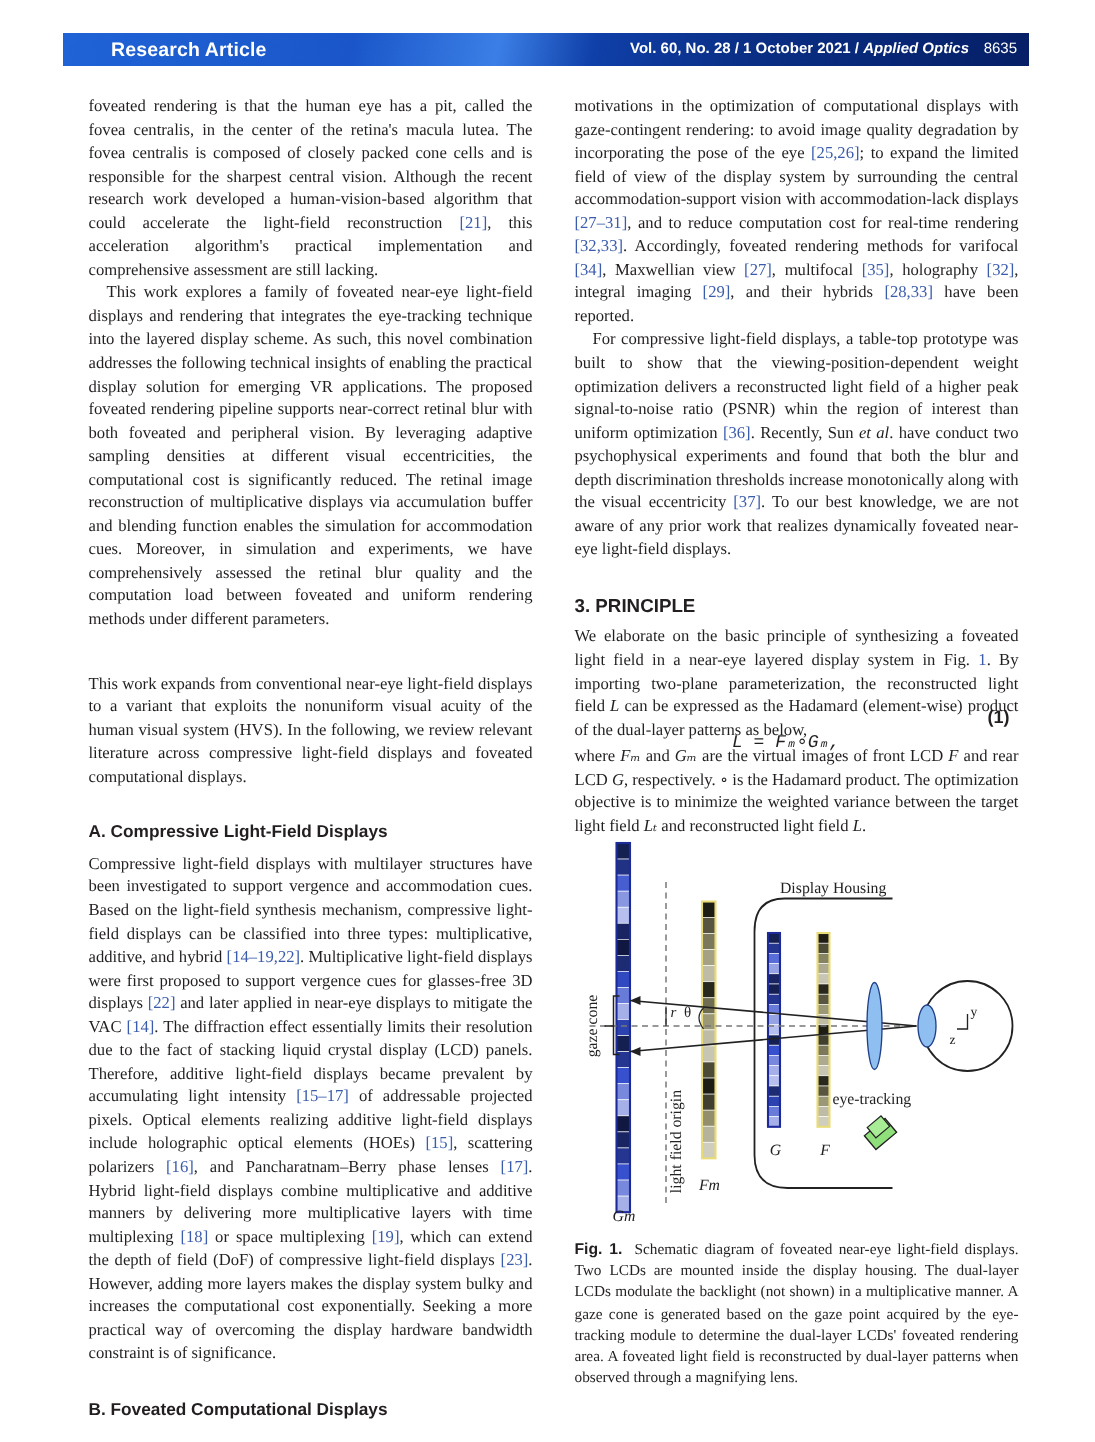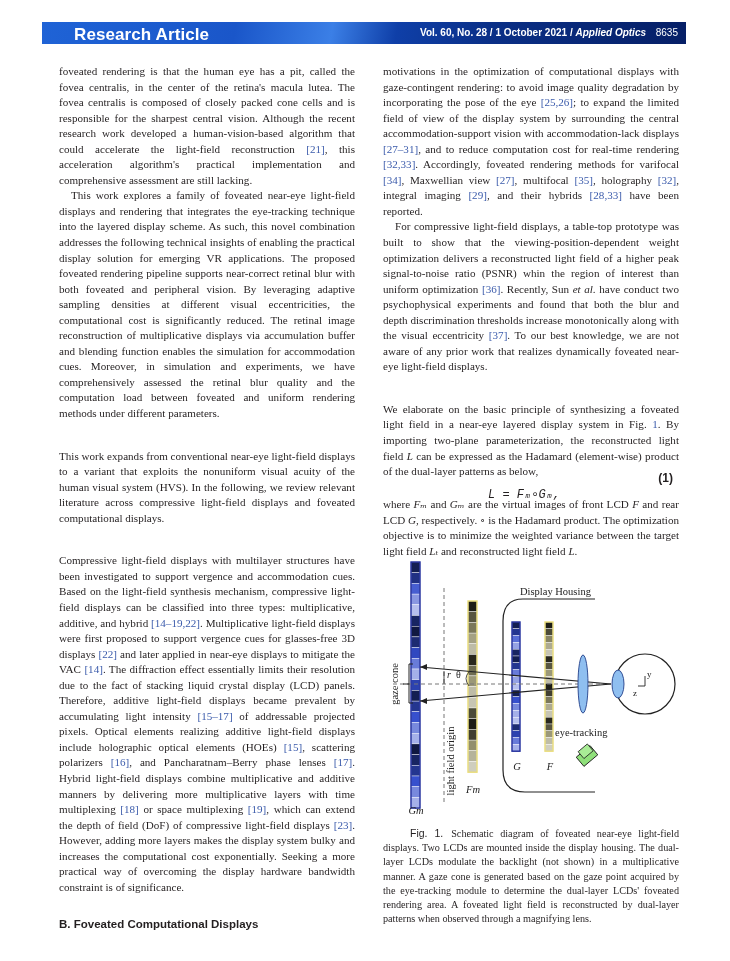--- a/index.html
+++ b/index.html
@@ -1,63 +1,65 @@
 <!DOCTYPE html>
 <html><head>
 <meta charset="utf-8">
 <style>
   html, body { margin:0; padding:0; background:#ffffff; }
   body { width:730px; height:961px; position:relative; overflow:hidden; font-family:"Liberation Serif", "DejaVu Serif", serif; color:#231f20; }
   .hdr { position:absolute; left:42px; top:22px; width:644px; height:22px;
          background: linear-gradient(100deg, #1f63d6 0%, #1a56c9 30%, #3b7fe6 45%, #0f3fa8 55%, #0a2f86 70%, #061f66 100%);
          color:#fff; font-family:"Liberation Sans", sans-serif; }
-  .hdr .left { position:absolute; left:32px; top:3px; font-weight:bold; font-size:17px; letter-spacing:0.1px; }
+  .hdr .left { position:absolute; left:32px; top:3px; font-weight:bold; font-size:13px; letter-spacing:0.1px; }
   .hdr .right { position:absolute; right:40px; top:5px; font-weight:bold; font-size:10px;text-align:right; }
   .hdr .pno { position:absolute; right:8px; top:5px; font-weight:normal; font-size:10px; }
   .col { position:absolute; width:296px; font-size:11.1px; line-height:15.55px; text-align:justify; }
   .col p { margin:0; }
   .ind { text-indent:12px; }
   .h2 { font-family:"Liberation Sans", sans-serif; font-weight:bold; font-size:12.5px; margin:0; }
   .h3 { font-family:"Liberation Sans", sans-serif; font-weight:bold; font-size:11.5px; margin:0; }
   .ref { color:#3b5bab; }
   .eq { position:absolute; left:383px; top:469px; width:296px; height:22px; font-size:12px; }
   .eq .f { position:absolute; left:105px; top:18px; font-style:italic;font-family:Liberation Mono, monospace; }
   .eq .n { position:absolute; right:6px; top:2px; font-family:"Liberation Sans", sans-serif; font-weight:bold; font-size:12px; }
   .fig { position:absolute; left:383px; top:556px; width:300px; height:262px; }
   .cap { position:absolute; left:383px; top:826px; width:296px; font-size:10.2px; line-height:14.2px; text-align:justify; }
-  .cap .lbl { font-family:"Liberation Sans", sans-serif; font-weight:normal; font-size:10.5px; margin-right:8px;margin-left:27px; }
+  .cap .lbl { font-family:"Liberation Sans", sans-serif; font-weight:bold; font-size:10.5px; margin-right:8px; }
   .lnk { cursor:pointer;margin-top:36px; }
 </style>
 </head>
 <body>
 
 <div class="hdr">
   <span class="left">Research Article</span>
   <span class="right"><span>Vol. 60, No. 28 / 1 October 2021 / </span><i>Applied Optics</i></span>
   <span class="pno">8635</span>
 </div>
 
 <div class="col" style="left:59px; top:64px;">
   <p><span>foveated rendering is that the human eye has a pit, called the fovea centralis, in the center of the retina's macula lutea. The fovea centralis is composed of closely packed cone cells and is responsible for the sharpest central vision. Although the recent research work developed a human-vision-based algorithm that could accelerate the light-field reconstruction </span><span class="ref lnk">[21]</span><span>, this acceleration algorithm's practical implementation and comprehensive assessment are still lacking.</span></p>
   <p class="ind">This work explores a family of foveated near-eye light-field displays and rendering that integrates the eye-tracking technique into the layered display scheme. As such, this novel combination addresses the following technical insights of enabling the practical display solution for emerging VR applications. The proposed foveated rendering pipeline supports near-correct retinal blur with both foveated and peripheral vision. By leveraging adaptive sampling densities at different visual eccentricities, the computational cost is significantly reduced. The retinal image reconstruction of multiplicative displays via accumulation buffer and blending function enables the simulation for accommodation cues. Moreover, in simulation and experiments, we have comprehensively assessed the retinal blur quality and the computation load between foveated and uniform rendering methods under different parameters.</p>
   <div style="height:22px"></div>
   <div style="height:5px"></div>
   <p>This work expands from conventional near-eye light-field displays to a variant that exploits the nonuniform visual acuity of the human visual system (HVS). In the following, we review relevant literature across compressive light-field displays and foveated computational displays.</p>
   <div style="height:22px"></div>
+  <p class="h3">A. Compressive Light-Field Displays</p>
   <div style="height:5px"></div>
   <p><span>Compressive light-field displays with multilayer structures have been investigated to support vergence and accommodation cues. Based on the light-field synthesis mechanism, compressive light-field displays can be classified into three types: multiplicative, additive, and hybrid </span><span class="ref lnk">[14–19,22]</span><span>. Multiplicative light-field displays were first proposed to support vergence cues for glasses-free 3D displays </span><span class="ref lnk">[22]</span><span> and later applied in near-eye displays to mitigate the VAC </span><span class="ref lnk">[14]</span><span>. The diffraction effect essentially limits their resolution due to the fact of stacking liquid crystal display (LCD) panels. Therefore, additive light-field displays became prevalent by accumulating light intensity </span><span class="ref lnk">[15–17]</span><span> of addressable projected pixels. Optical elements realizing additive light-field displays include holographic optical elements (HOEs) </span><span class="ref lnk">[15]</span><span>, scattering polarizers </span><span class="ref lnk">[16]</span><span>, and Pancharatnam–Berry phase lenses </span><span class="ref lnk">[17]</span><span>. Hybrid light-field displays combine multiplicative and additive manners by delivering more multiplicative layers with time multiplexing </span><span class="ref lnk">[18]</span><span> or space multiplexing </span><span class="ref lnk">[19]</span><span>, which can extend the depth of field (DoF) of compressive light-field displays </span><span class="ref lnk">[23]</span><span>. However, adding more layers makes the display system bulky and increases the computational cost exponentially. Seeking a more practical way of overcoming the display hardware bandwidth constraint is of significance.</span></p>
   <div style="height:22px"></div>
   <p class="h3">B. Foveated Computational Displays</p>
 
 </div>
 
 <div class="col" style="left:383px; top:64px;">
   <p><span>motivations in the optimization of computational displays with gaze-contingent rendering: to avoid image quality degradation by incorporating the pose of the eye </span><span class="ref lnk">[25,26]</span><span>; to expand the limited field of view of the display system by surrounding the central accommodation-support vision with accommodation-lack displays </span><span class="ref lnk">[27–31]</span><span>, and to reduce computation cost for real-time rendering </span><span class="ref lnk">[32,33]</span><span>. Accordingly, foveated rendering methods for varifocal </span><span class="ref lnk">[34]</span><span>, Maxwellian view </span><span class="ref lnk">[27]</span><span>, multifocal </span><span class="ref lnk">[35]</span><span>, holography </span><span class="ref lnk">[32]</span><span>, integral imaging </span><span class="ref lnk">[29]</span><span>, and their hybrids </span><span class="ref lnk">[28,33]</span><span> have been reported.</span></p>
   <p class="ind"><span>For compressive light-field displays, a table-top prototype was built to show that the viewing-position-dependent weight optimization delivers a reconstructed light field of a higher peak signal-to-noise ratio (PSNR) whin the region of interest than uniform optimization </span><span class="ref lnk">[36]</span><span>. Recently, Sun </span><i>et al</i><span>. have conduct two psychophysical experiments and found that both the blur and depth discrimination thresholds increase monotonically along with the visual eccentricity </span><span class="ref lnk">[37]</span><span>. To our best knowledge, we are not aware of any prior work that realizes dynamically foveated near-eye light-field displays.</span></p>
   <div style="height:22px"></div>
+  <p class="h2">3. PRINCIPLE</p>
   <div style="height:5px"></div>
   <p><span>We elaborate on the basic principle of synthesizing a foveated light field in a near-eye layered display system in Fig. </span><span class="ref lnk">1</span><span>. By importing two-plane parameterization, the reconstructed light field </span><i>L</i><span> can be expressed as the Hadamard (element-wise) product of the dual-layer patterns as below,</span></p>
 </div>
 
 <div class="eq">
   <span class="f">L = Fₘ∘Gₘ,</span>
   <span class="n">(1)</span>
 </div>
 
 <div class="col" style="left:383px; top:497px;">

